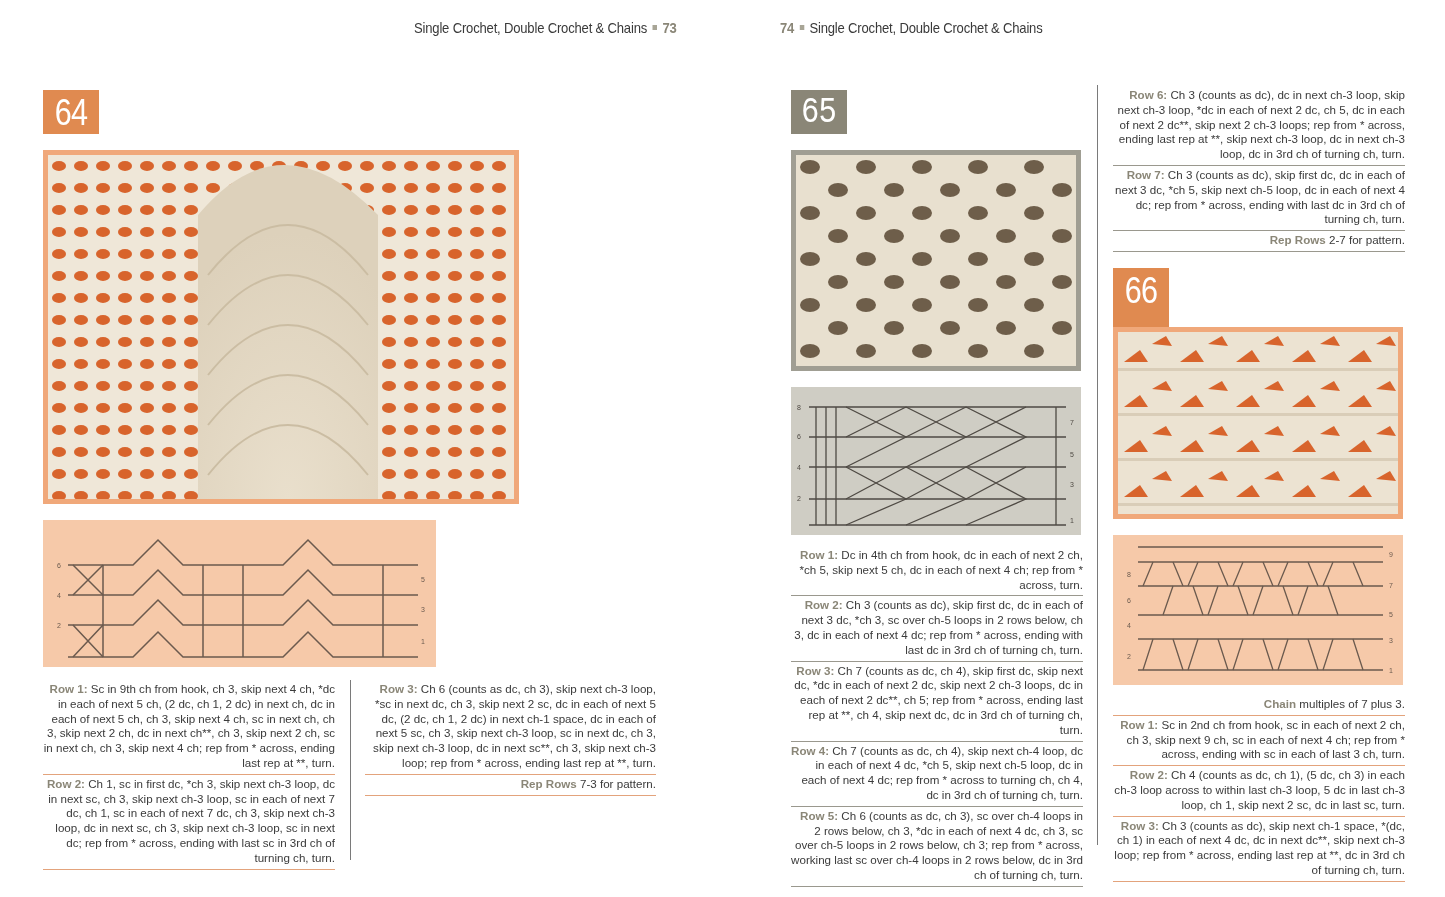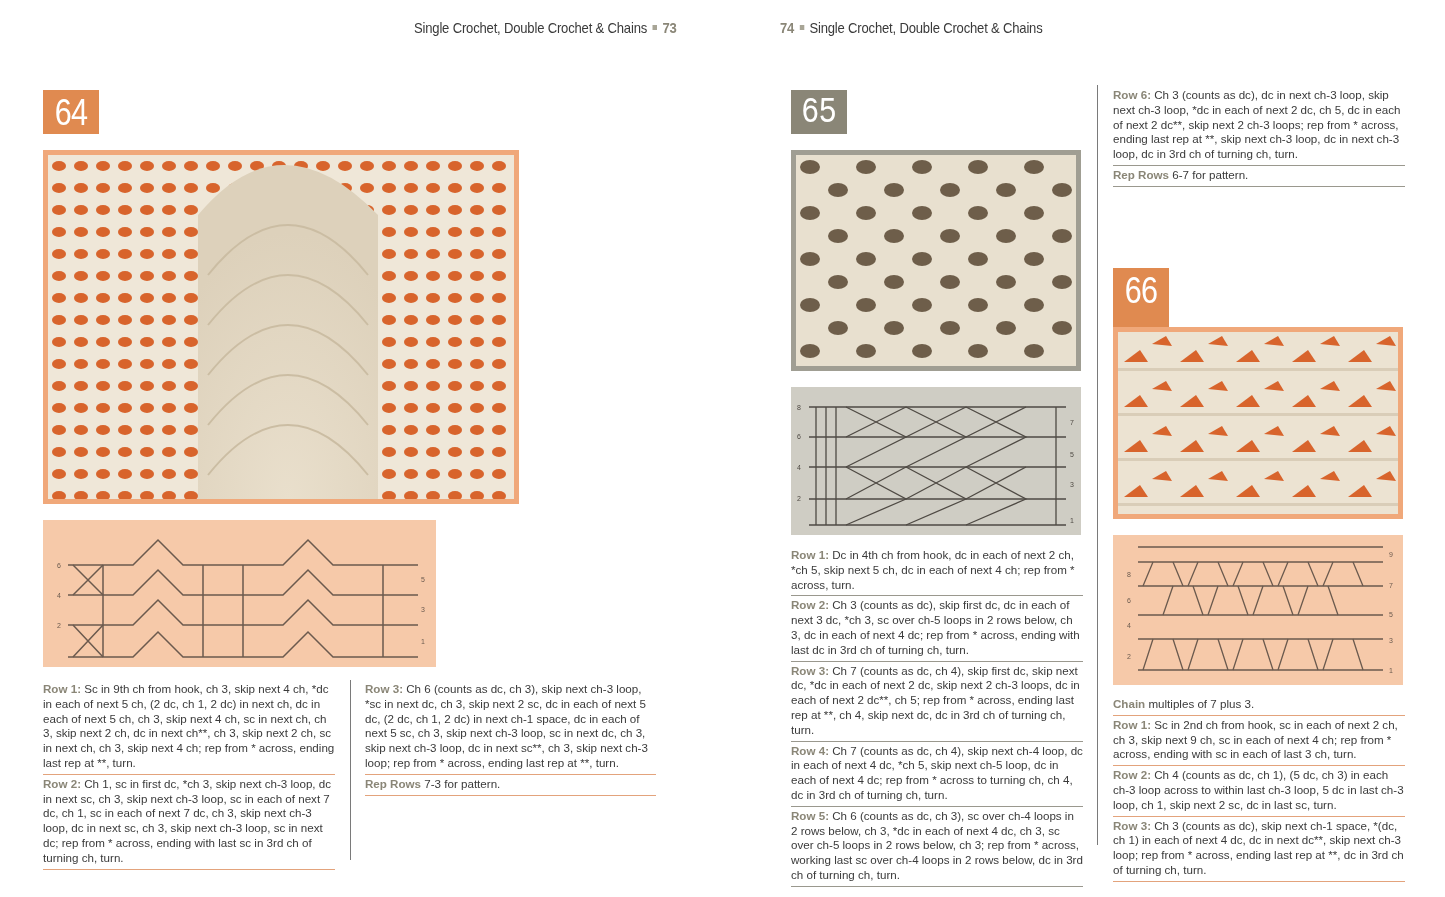--- a/index.html
+++ b/index.html
@@ -13,21 +13,21 @@
 
   .numbox { position:absolute; color:#fff; font-size:36px; text-align:center; line-height:46px; letter-spacing:-1px; }
   .numbox span { display:inline-block; transform:scaleX(0.85); }
   .orange { background:#e08a50; }
   .grey { background:#8a8677;font-family:Liberation Mono, monospace; }
 
   .photo { position:absolute; box-sizing:border-box; border:5px solid; overflow:hidden; }
   .chart { position:absolute; }
   .chart svg { width:100%; height:100%; display:block; }
 
-  .textcol { position:absolute; font-size:11.6px; line-height:14.8px; color:#3a3a3a; }
+  .textcol { position:absolute; font-size:11.6px; line-height:14.8px; color:#3a3a3a;text-align:right; }
   .textcol p { margin:0; padding:2px 0 3px 0; transform-origin:left top; }
   .ob { border-bottom:1.5px solid #e3a37c; }
   .gb { border-bottom:1.5px solid #9a988e; }
   .lbl { font-weight:bold; color:#8a8677; }
   .vline { position:absolute; width:1px; background:#7a7a7a; }
 </style>
 </head>
 <body>
 
 <div class="runhead" id="rh-left">
@@ -134,21 +134,22 @@
 <div class="textcol" style="left:791px;top:546px;width:292px;">
   <p class="gb"><span class="lbl">Row 1:</span><span> Dc in 4th ch from hook, dc in each of next 2 ch, *ch 5, skip next 5 ch, dc in each of next 4 ch; rep from * across, turn.</span></p>
   <p class="gb"><span class="lbl">Row 2:</span><span> Ch 3 (counts as dc), skip first dc, dc in each of next 3 dc, *ch 3, sc over ch-5 loops in 2 rows below, ch 3, dc in each of next 4 dc; rep from * across, ending with last dc in 3rd ch of turning ch, turn.</span></p>
   <p class="gb"><span class="lbl">Row 3:</span><span> Ch 7 (counts as dc, ch 4), skip first dc, skip next dc, *dc in each of next 2 dc, skip next 2 ch-3 loops, dc in each of next 2 dc**, ch 5; rep from * across, ending last rep at **, ch 4, skip next dc, dc in 3rd ch of turning ch, turn.</span></p>
   <p class="gb"><span class="lbl">Row 4:</span><span> Ch 7 (counts as dc, ch 4), skip next ch-4 loop, dc in each of next 4 dc, *ch 5, skip next ch-5 loop, dc in each of next 4 dc; rep from * across to turning ch, ch 4, dc in 3rd ch of turning ch, turn.</span></p>
   <p class="gb"><span class="lbl">Row 5:</span><span> Ch 6 (counts as dc, ch 3), sc over ch-4 loops in 2 rows below, ch 3, *dc in each of next 4 dc, ch 3, sc over ch-5 loops in 2 rows below, ch 3; rep from * across, working last sc over ch-4 loops in 2 rows below, dc in 3rd ch of turning ch, turn.</span></p>
 </div>
 <div class="vline" style="left:1097px;top:85px;height:760px;"></div>
 <div class="textcol" style="left:1113px;top:86px;width:292px;">
   <p class="gb"><span class="lbl">Row 6:</span><span> Ch 3 (counts as dc), dc in next ch-3 loop, skip next ch-3 loop, *dc in each of next 2 dc, ch 5, dc in each of next 2 dc**, skip next 2 ch-3 loops; rep from * across, ending last rep at **, skip next ch-3 loop, dc in next ch-3 loop, dc in 3rd ch of turning ch, turn.</span></p>
-  <p class="gb"><span class="lbl">Rep Rows</span><span> 6-7 for pattern.</span></p>
+  <p class="gb"><span class="lbl">Row 7:</span><span> Ch 3 (counts as dc), skip first dc, dc in each of next 3 dc, *ch 5, skip next ch-5 loop, dc in each of next 4 dc; rep from * across, ending with last dc in 3rd ch of turning ch, turn.</span></p>
+  <p class="gb"><span class="lbl">Rep Rows</span><span> 2-7 for pattern.</span></p>
 </div>
 
 <div class="numbox orange" style="left:1113px;top:268px;width:56px;height:60px;"><span>66</span></div>
 
 <div class="photo" style="left:1113px;top:327px;width:290px;height:192px;border-color:#f0a87a;background:#d8642c;">
   <svg width="280" height="182" viewBox="0 0 280 182">
     <defs>
       <pattern id="mesh66" width="56" height="45" patternUnits="userSpaceOnUse">
         <rect width="56" height="45" fill="#ece3d2"></rect>
         <path d="M6 30 L22 18 L30 30 Z" fill="#d8642c"></path>

